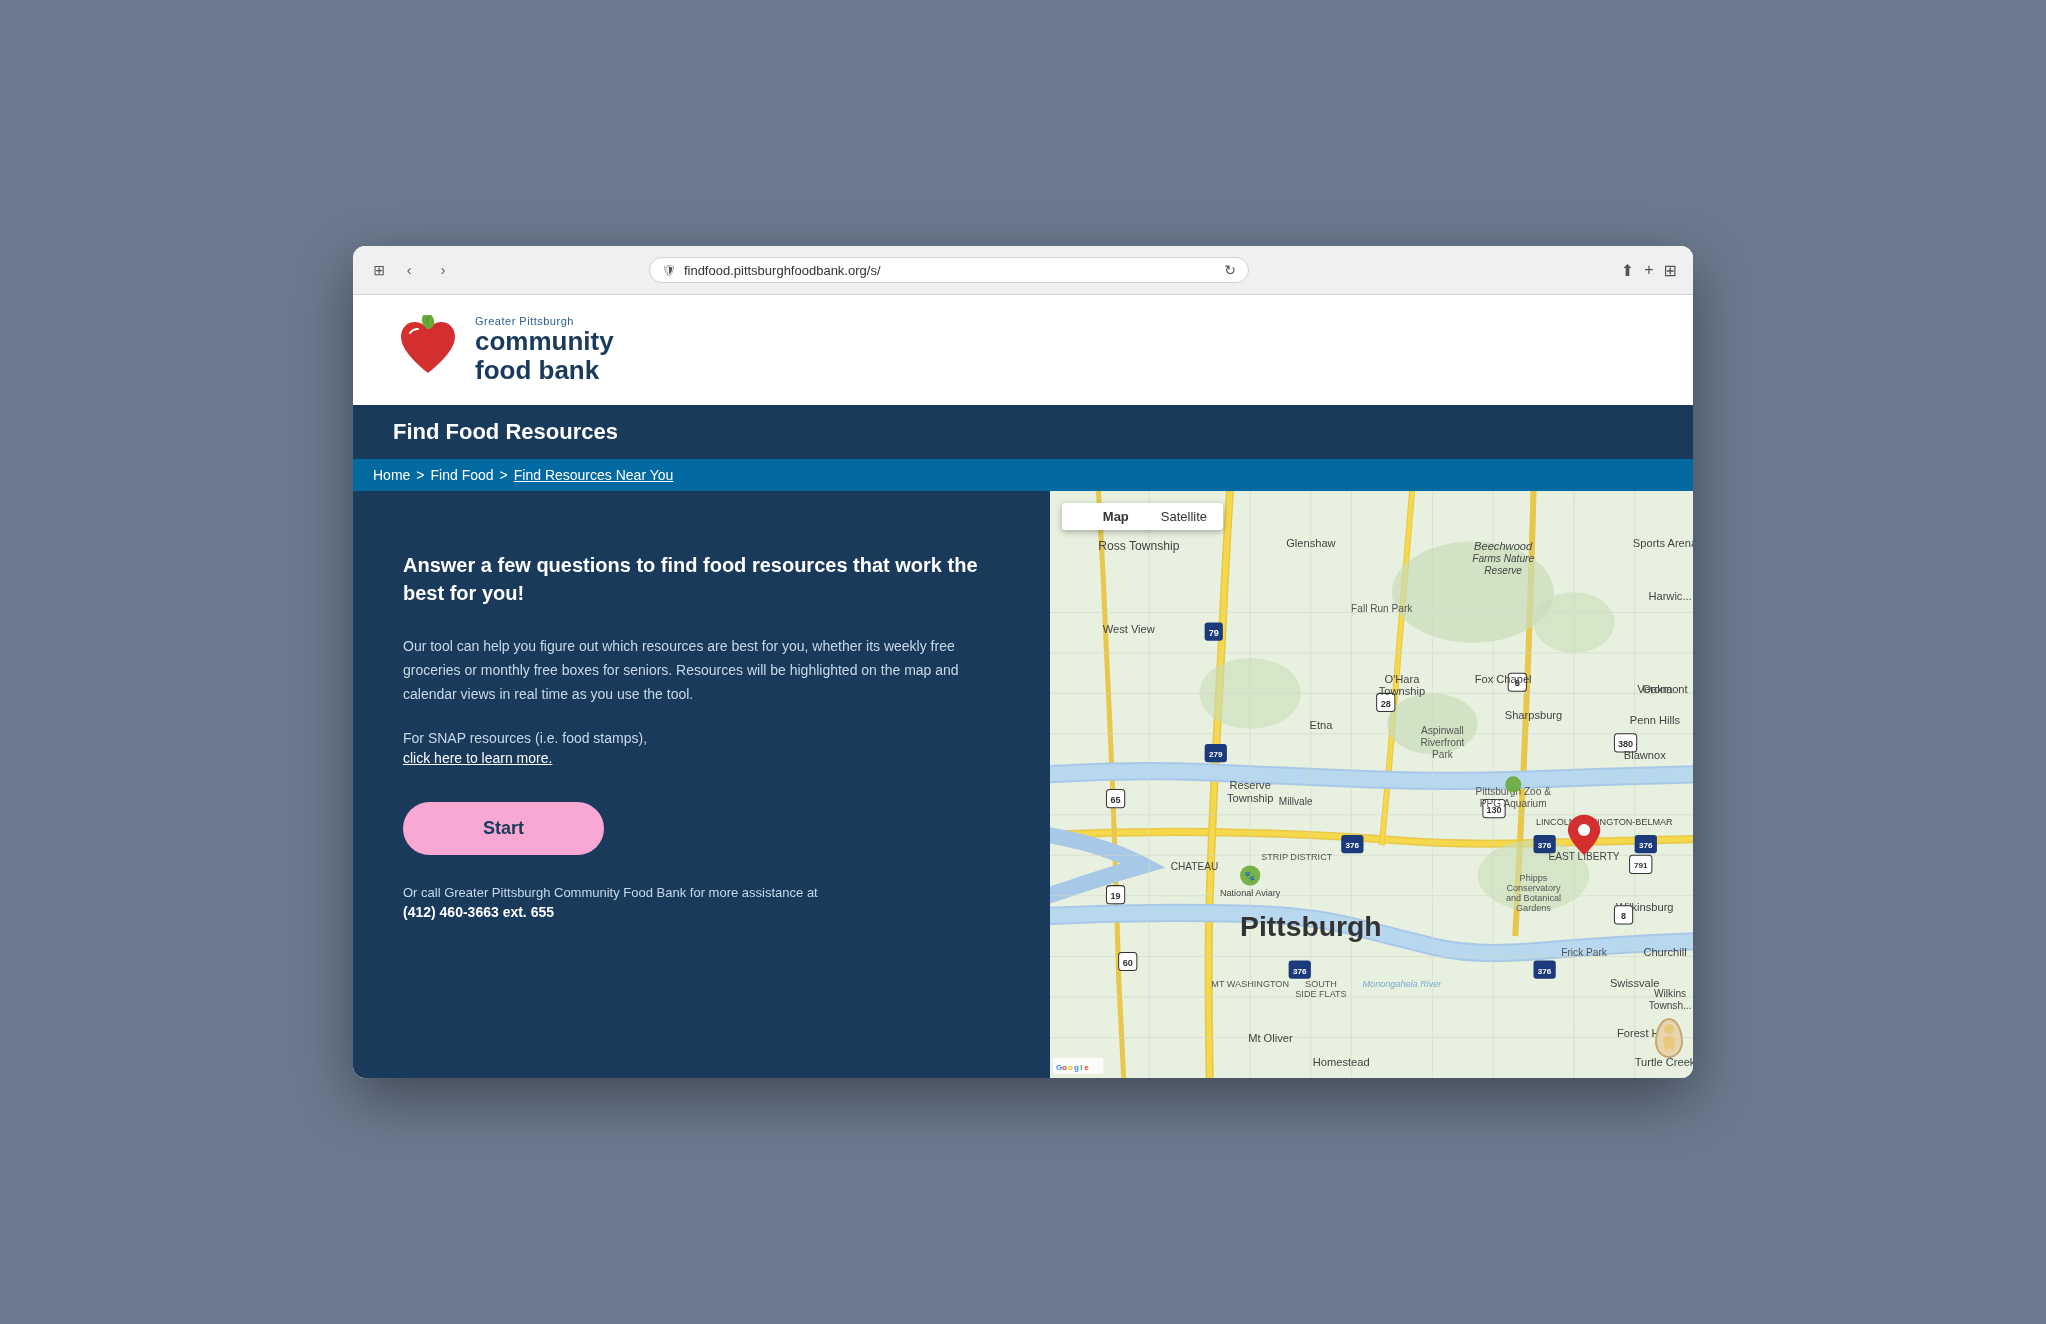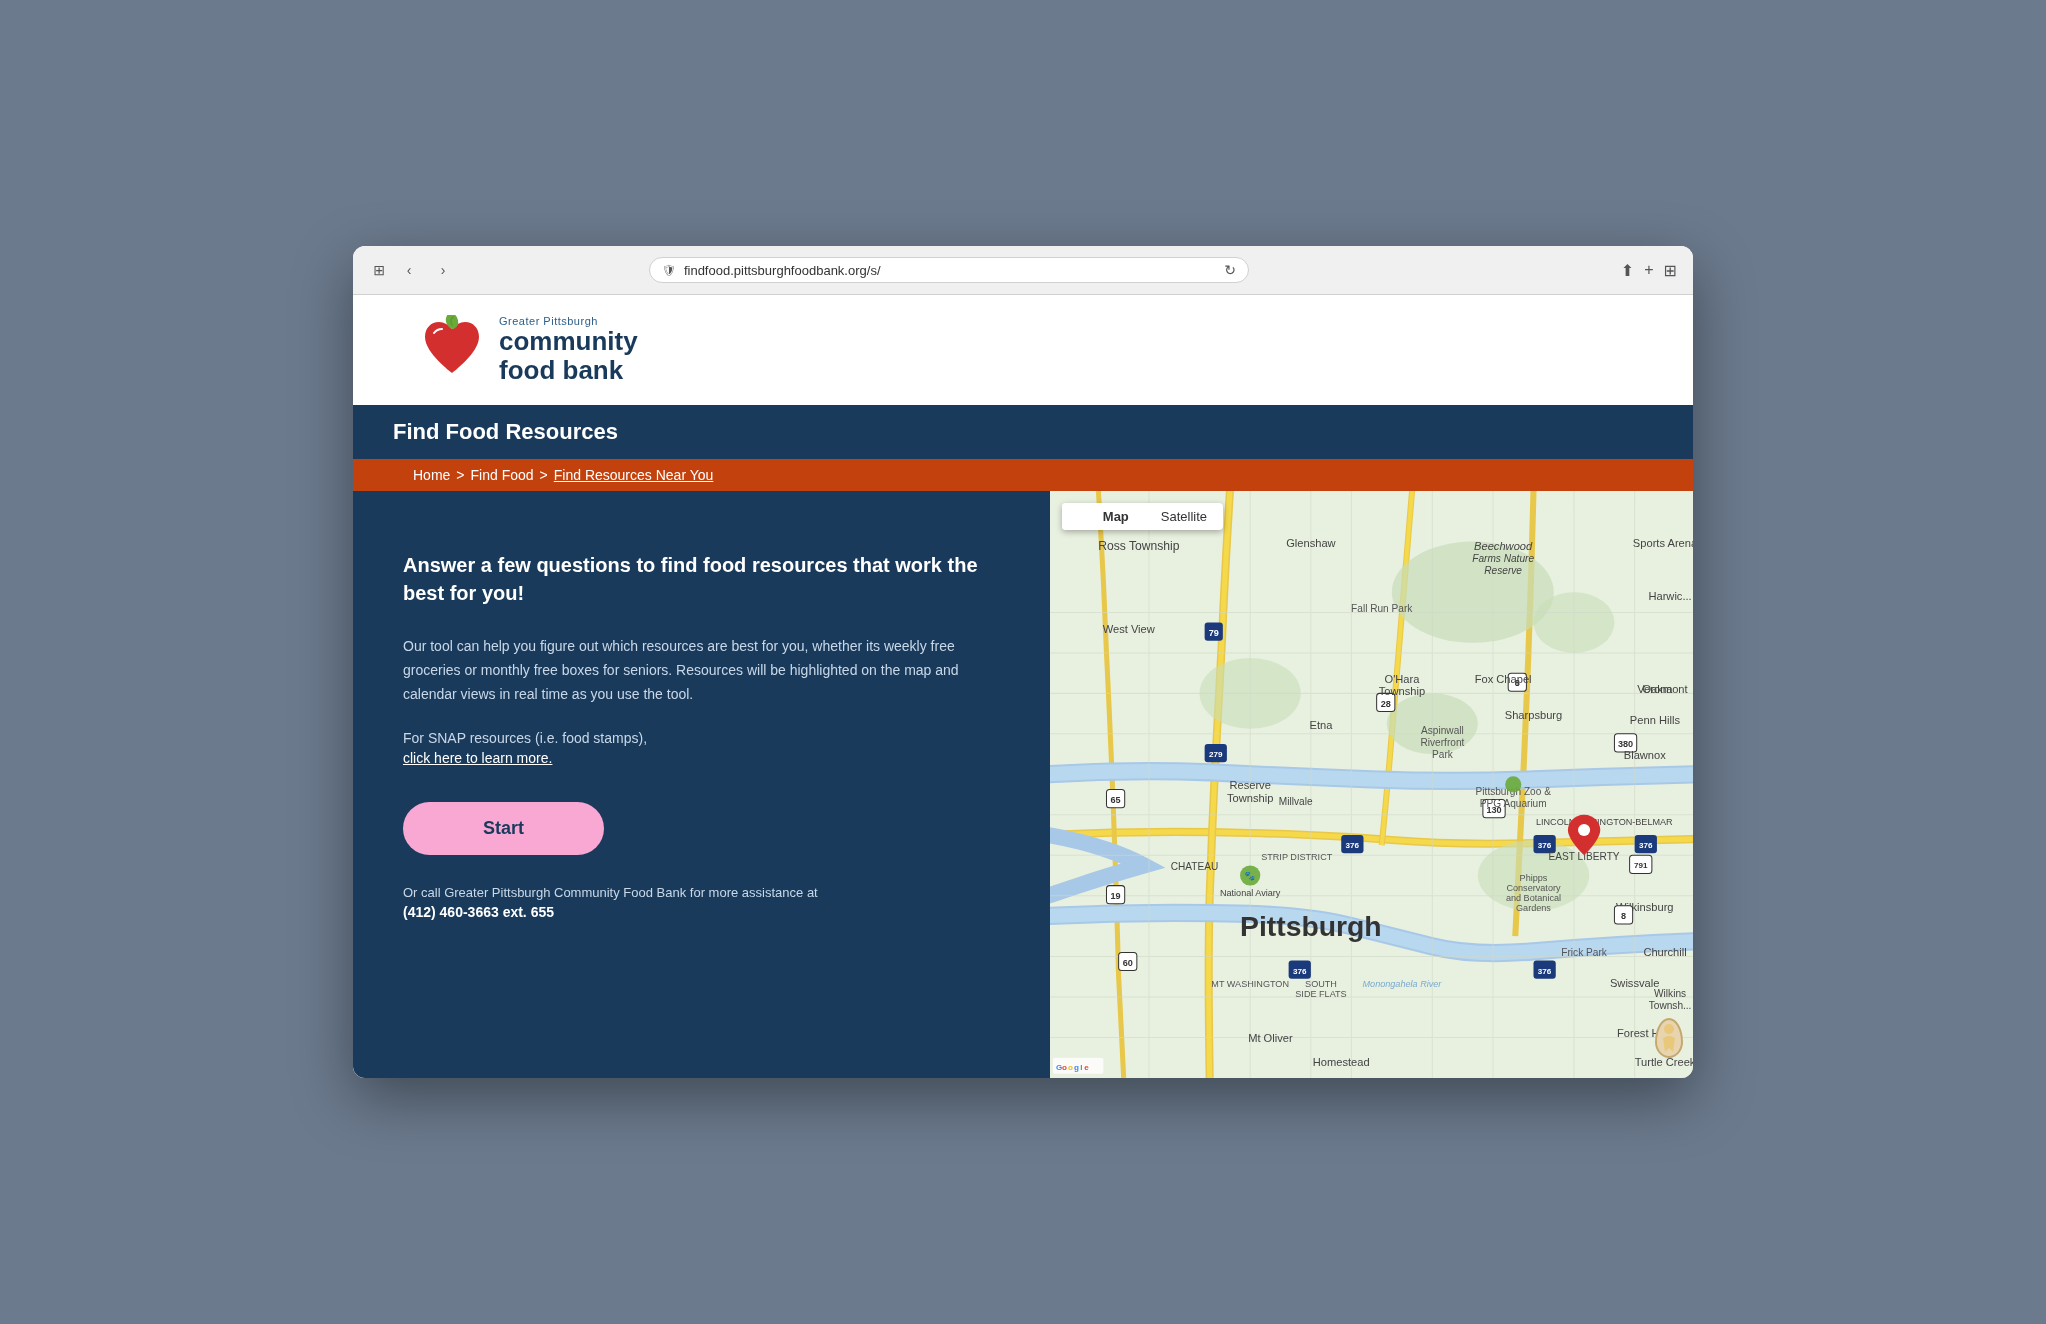--- a/index.html
+++ b/index.html
@@ -97,21 +97,21 @@
     }
 
     
     .website {
       background: #fff;
     }
 
     
     .site-header {
       background: #fff;
-      padding: 20px 64px;
+      padding: 20px 40px;
       display: flex;
       align-items: center;
     }
 
     .logo-container {
       display: flex;
       align-items: center;
       gap: 12px;
     }
 
@@ -141,22 +141,22 @@
     }
 
     .site-nav-title {
       color: #fff;
       font-size: 22px;
       font-weight: 700;
     }
 
     
     .breadcrumb-bar {
-      background: #c2410c;
-      padding: 8px 60px;
+      background: #0369a1;
+      padding: 8px 20px;
       display: flex;
       align-items: center;
       gap: 6px;
     }
 
     .breadcrumb-text {
       color: #fff;
       font-size: 14px;
     }
 

